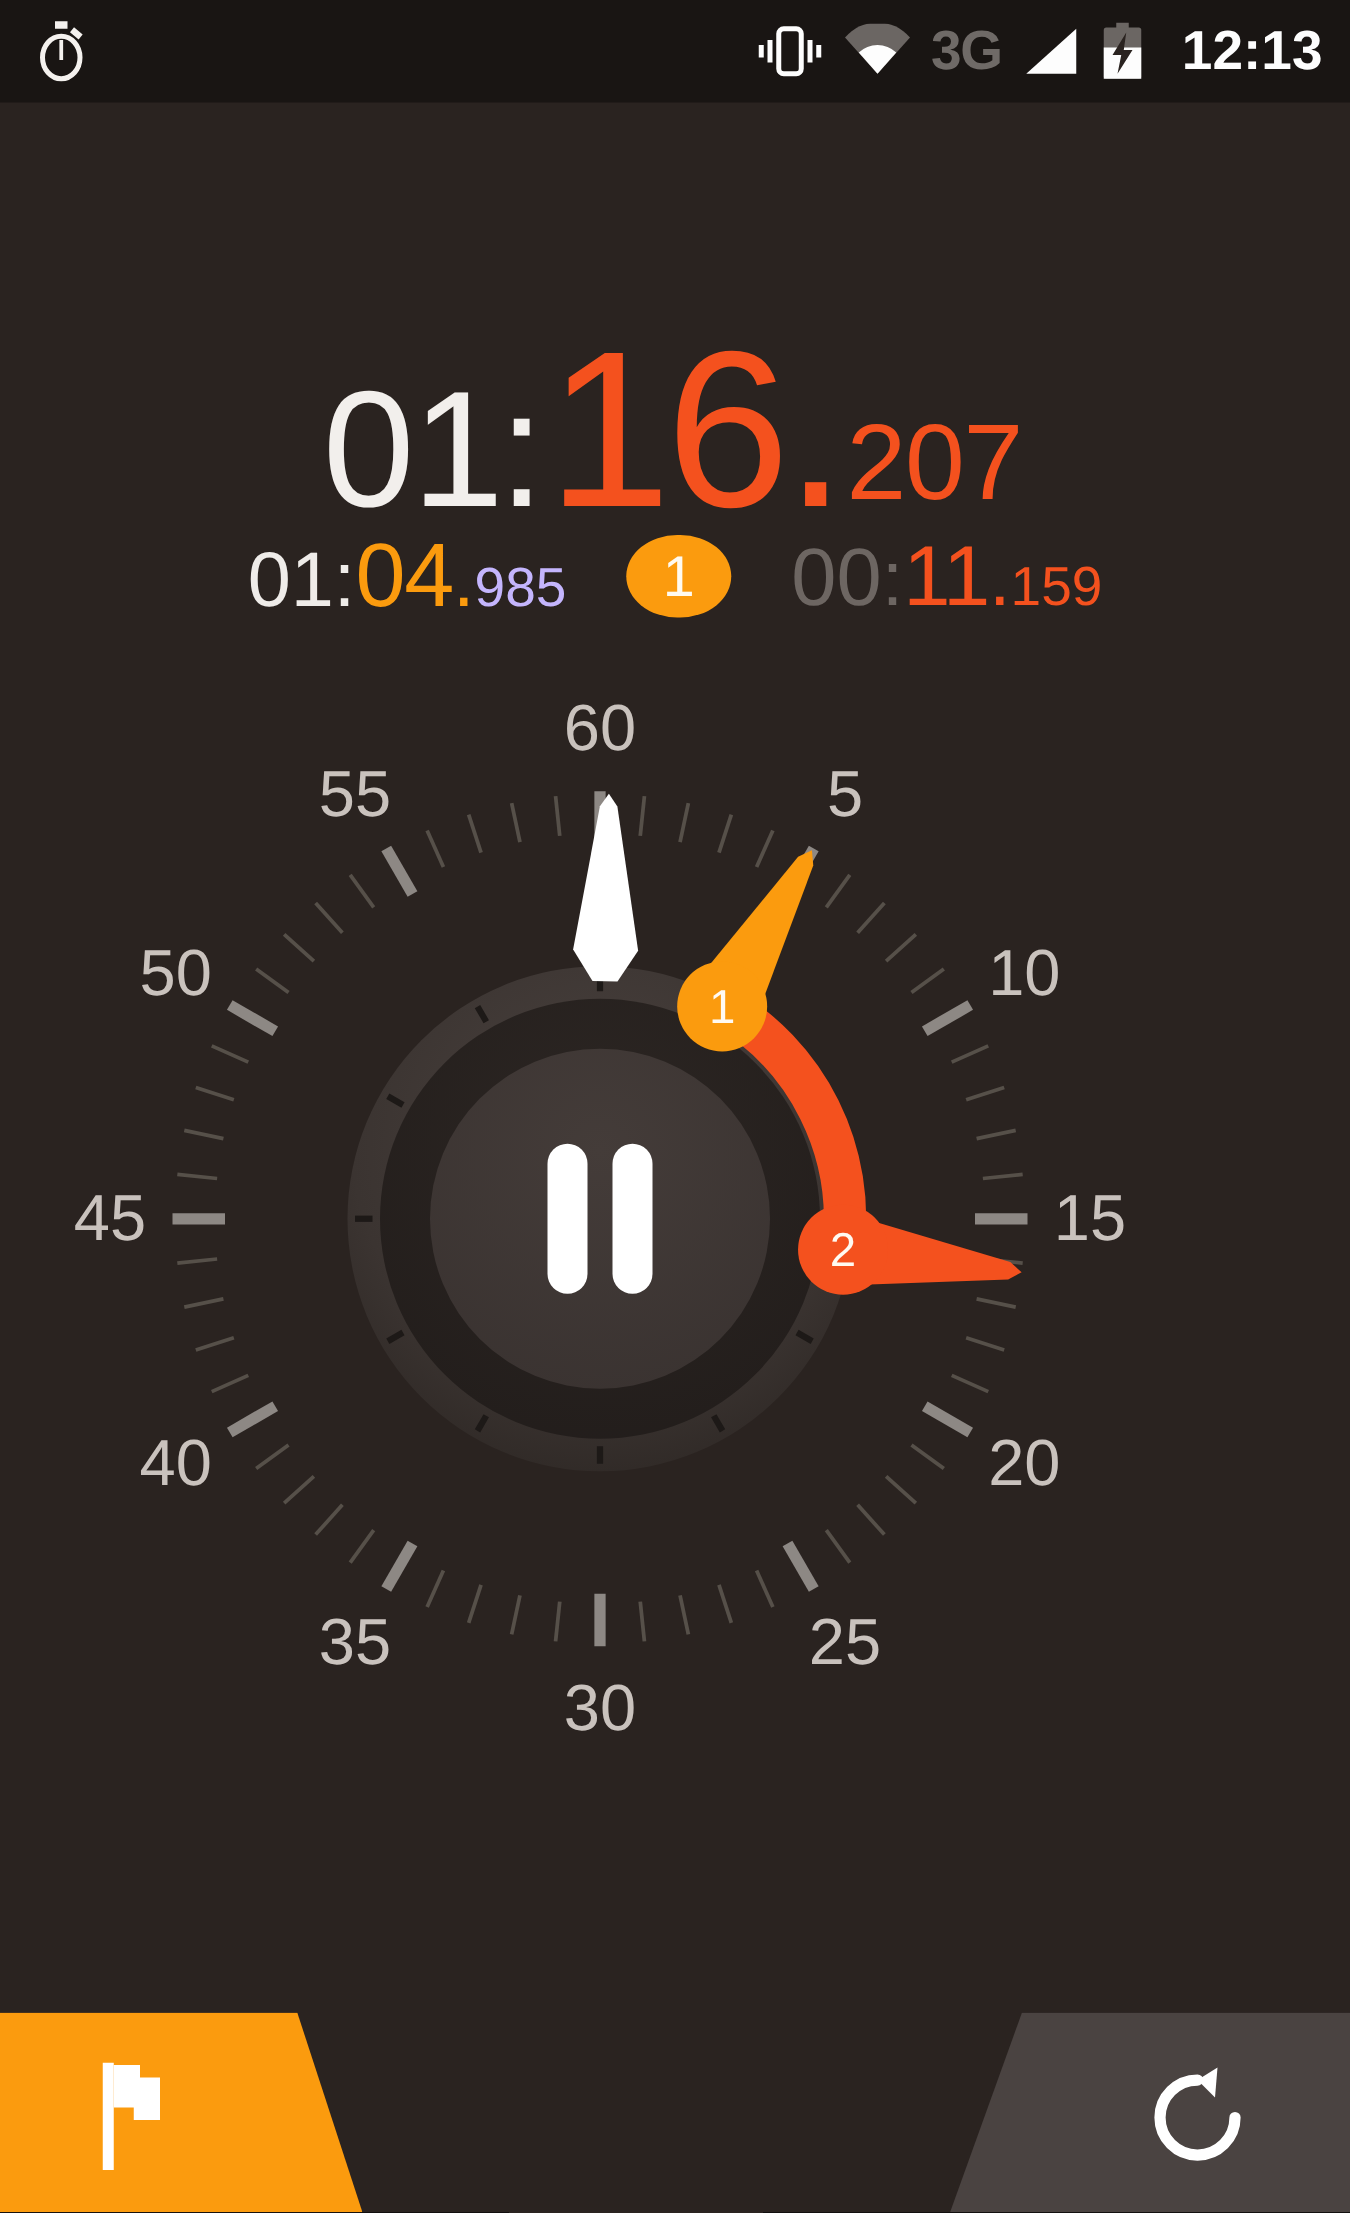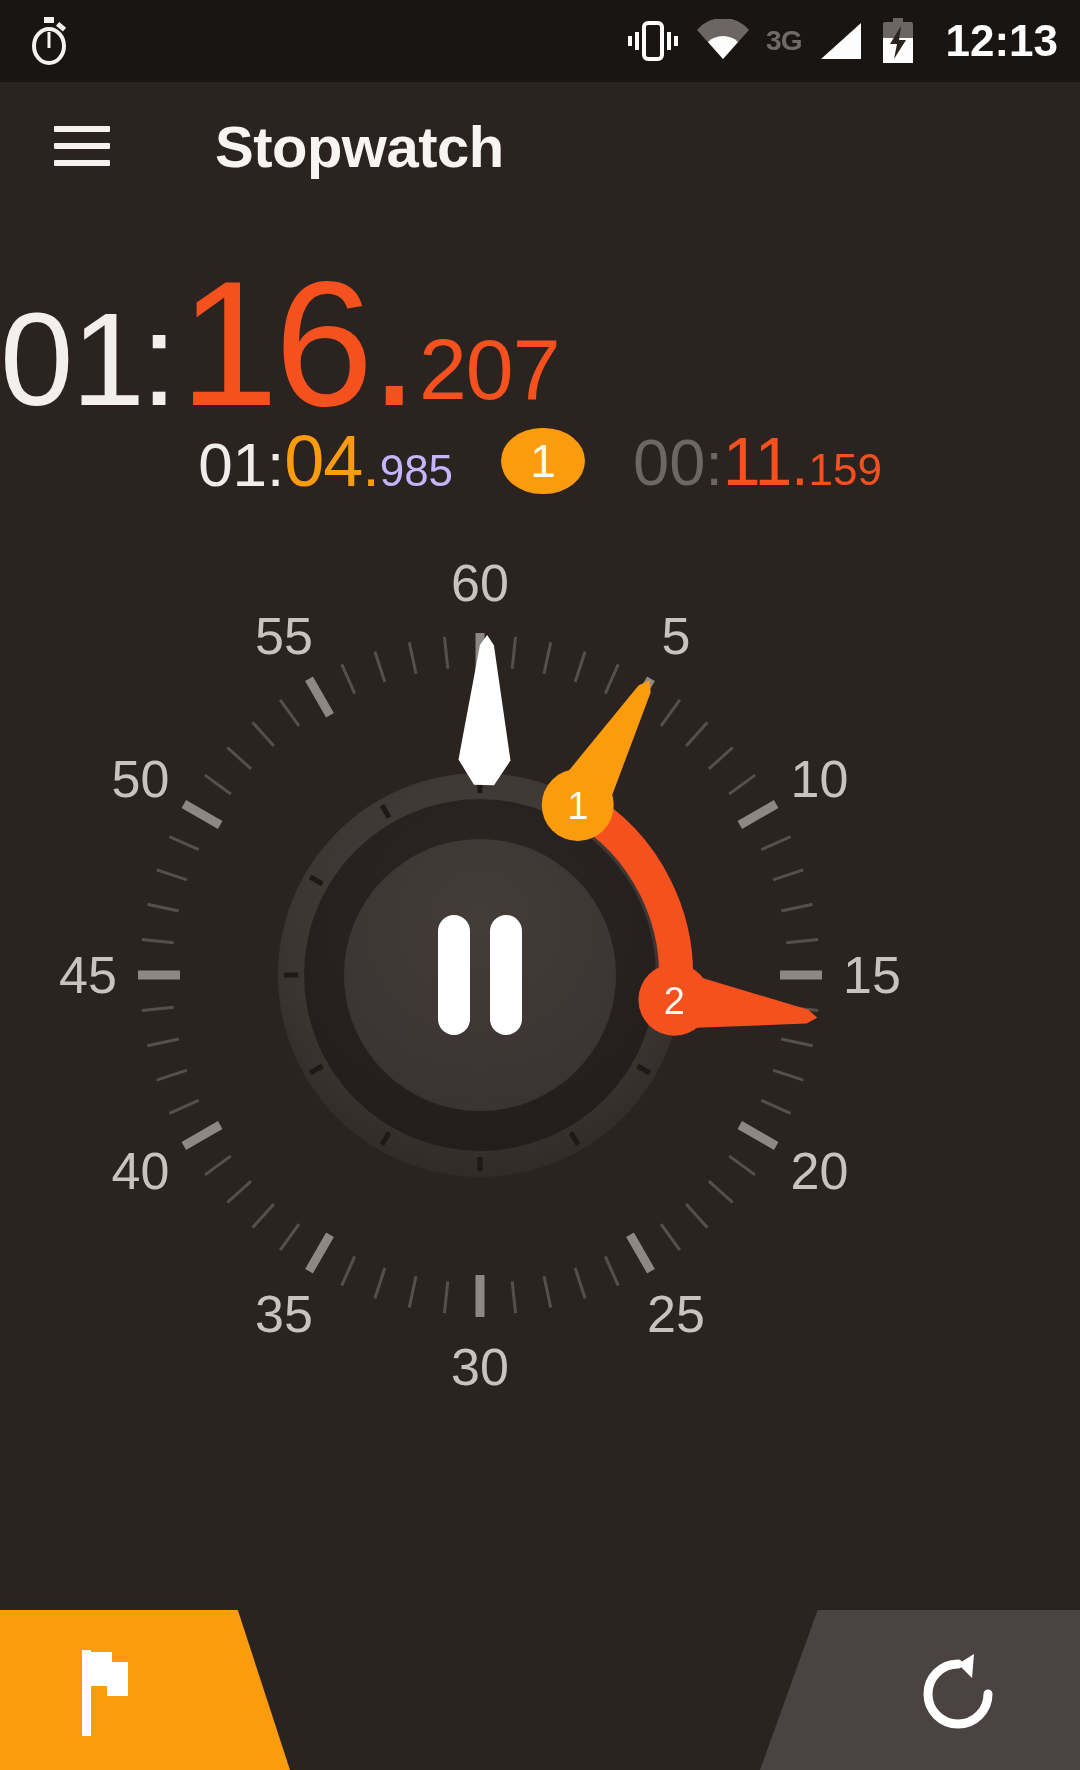--- a/index.html
+++ b/index.html
@@ -43,21 +43,21 @@
   .sb-clock {
     color: #fdfdfd;
     font-size: 44px;
     font-weight: 700;
     letter-spacing: 0px;
     margin-left: 14px;
     font-family: "Liberation Sans", sans-serif;
   }
   .sb-3g {
     color: #6f6a67;
-    font-size: 28px;
+    font-size: 44px;
     font-weight: 700;
     letter-spacing: -1px;
   }
   .icon-svg { display: block; }
 
   
   .appbar {
     position: absolute;
     left: 0; top: 82px;
     width: 1080px; height: 128px;
@@ -82,20 +82,21 @@
     font-weight: 700;
     margin-left: 105px;
     letter-spacing: -0.5px;
   }
 
   
   .time-main {
     position: absolute;
     left: 0; top: 255px;
     width: 1076px;
+    text-align: center;
     white-space: nowrap;
     line-height: 1;
   }
   .tm-min {
     color: #f2efec;
     font-size: 132px;
     font-weight: 300;
     letter-spacing: -2px;
   }
   .tm-colon {
@@ -248,28 +249,20 @@
           <rect x="12" y="0" width="10" height="5" fill="#6b6663"></rect>
           <rect x="2" y="4" width="30" height="41" rx="2" fill="#6b6663"></rect>
           <rect x="2" y="20" width="30" height="25" fill="#fdfdfd"></rect>
           <path d="M20 8 L9 26 L16 26 L13 41 L25 22 L18 22 Z" fill="#2a2320"></path>
         </svg>
       </span>
       <span class="sb-clock">12:13</span>
     </div>
   </div>
 
-  <div class="appbar">
-    <div class="hamburger">
-      <span></span>
-      <span></span>
-      <span></span>
-    </div>
-    <div class="app-title">Stopwatch</div>
-  </div>
 
   <div class="time-main">
     <span class="tm-min">01</span><span class="tm-colon">:</span><span class="tm-sec">16</span><span class="tm-dot">.</span><span class="tm-ms">207</span>
   </div>
 
   <div class="lap-row">
     <div class="lap-left">
       <span class="ll-min">01</span><span class="ll-colon">:</span><span class="ll-sec">04</span><span class="ll-dot">.</span><span class="ll-ms">985</span>
     </div>
 

